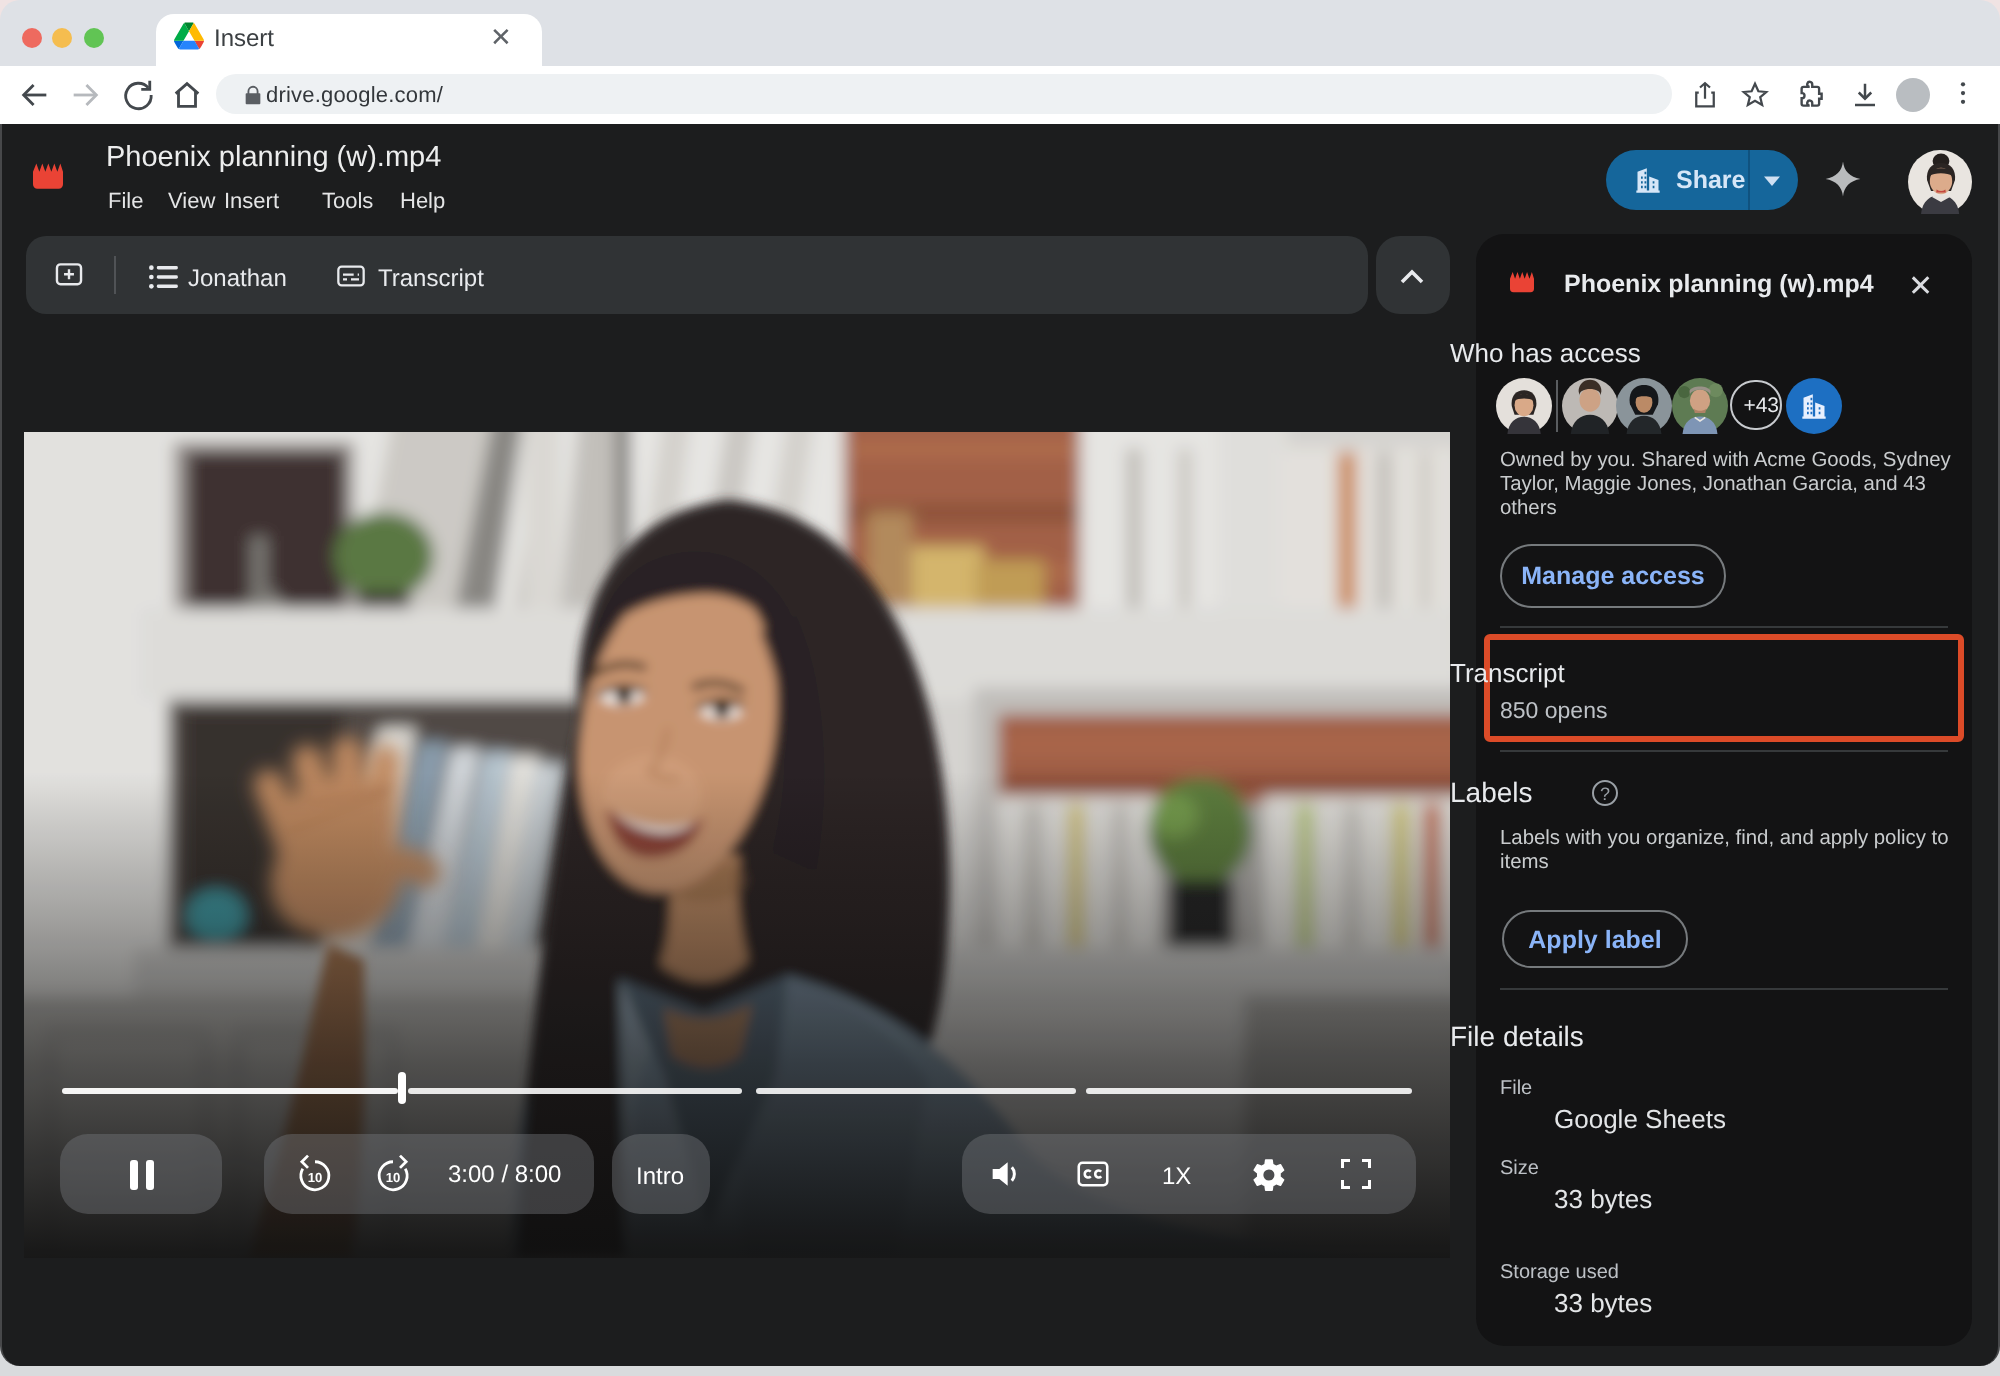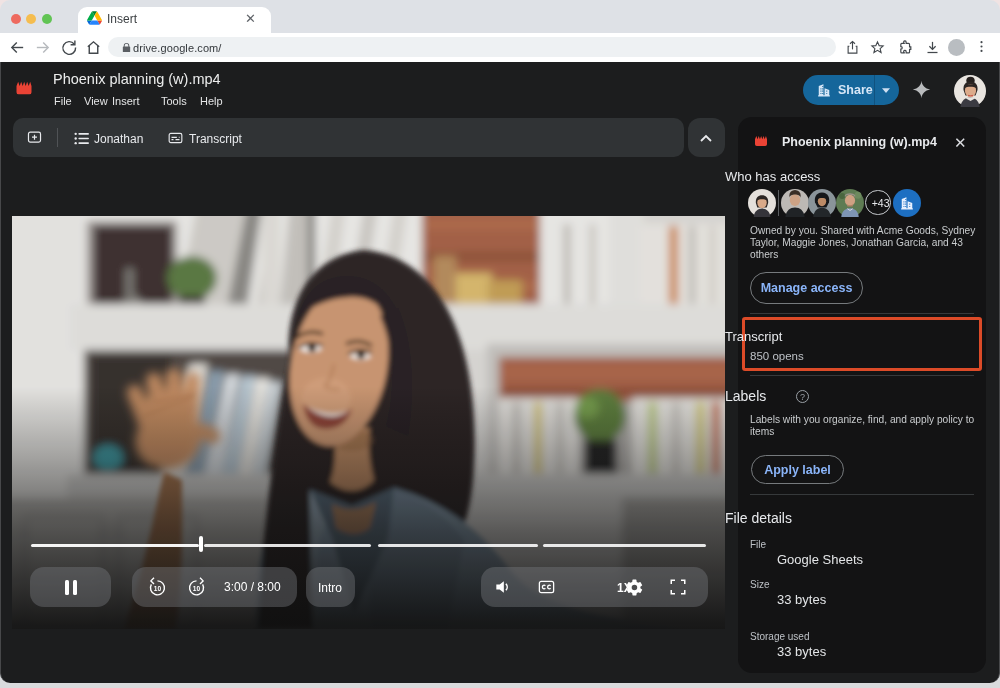--- a/index.html
+++ b/index.html
@@ -353,21 +353,21 @@
     <div class="abs ctxt" style="left:318px; top:581px;">Intro</div>
     <div class="abs cbtn" style="left:481px; width:227px;"></div>
     <svg class="abs" style="left:493px; top:577px;" width="20" height="20" viewBox="0 0 24 24" fill="#fff">
     <path d="M4 9v6h4l5 4V5L8 9z"></path>
     <path d="M15.5 8a6 6 0 0 1 0 8" fill="none" stroke="#fff" stroke-width="1.8"></path>
   </svg>
     <svg class="abs" style="left:537px; top:578px;" width="19" height="18" viewBox="0 0 24 24" fill="none" stroke="#fff" stroke-width="1.7">
     <rect x="2.5" y="4.5" width="19" height="15" rx="2.5"></rect>
     <path d="M10.5 10.4a2.3 2.3 0 0 0-4 1.6 2.3 2.3 0 0 0 4 1.6M17.5 10.4a2.3 2.3 0 0 0-4 1.6 2.3 2.3 0 0 0 4 1.6"></path>
   </svg>
-    <div class="abs ctxt" style="left:581px; top:581px; font-weight:bold; font-size:12px;margin-left:36px;">1X</div>
+    <div class="abs ctxt" style="left:581px; top:581px; font-weight:normal; font-size:12px;">1X</div>
     <svg class="abs" style="left:625px; top:578px;" width="19" height="19" viewBox="0 0 24 24" fill="#fff">
     <path d="M19.4 13c.04-.33.06-.66.06-1s-.02-.67-.06-1l2.1-1.65a.5.5 0 0 0 .12-.64l-2-3.46a.5.5 0 0 0-.6-.22l-2.49 1a7.3 7.3 0 0 0-1.73-1l-.38-2.65A.5.5 0 0 0 13.93 2h-4a.5.5 0 0 0-.5.42L9.06 5.07a7.3 7.3 0 0 0-1.73 1l-2.49-1a.5.5 0 0 0-.6.22l-2 3.46a.5.5 0 0 0 .12.64L4.46 11c-.04.33-.06.66-.06 1s.02.67.06 1l-2.1 1.65a.5.5 0 0 0-.12.64l2 3.46c.13.22.39.31.6.22l2.49-1c.53.41 1.11.75 1.73 1l.38 2.65c.04.24.25.42.5.42h4c.25 0 .46-.18.5-.42l.38-2.65a7.3 7.3 0 0 0 1.73-1l2.49 1c.21.09.47 0 .6-.22l2-3.46a.5.5 0 0 0-.12-.64zM11.93 15.5a3.5 3.5 0 1 1 0-7 3.5 3.5 0 0 1 0 7z"></path>
   </svg>
     <svg class="abs" style="left:669px; top:578px;" width="18" height="18" viewBox="0 0 24 24" fill="none" stroke="#fff" stroke-width="2">
     <path d="M3 8V3h5M16 3h5v5M21 16v5h-5M8 21H3v-5"></path>
   </svg>
 
     <div class="abs" id="panel"></div>
     <svg class="abs" style="left:753px; top:133px;" width="16" height="16" viewBox="0 0 24 24">
     <path fill="#ea4335" d="M3 9.5 5 4.5 6.8 9.5 8.6 4.5 10.4 9.5 12.2 4.5 14 9.5 15.8 4.5 17.6 9.5 19.4 4.5 21 9.5V17a2.6 2.6 0 0 1-2.6 2.6H5.6A2.6 2.6 0 0 1 3 17z"></path>

